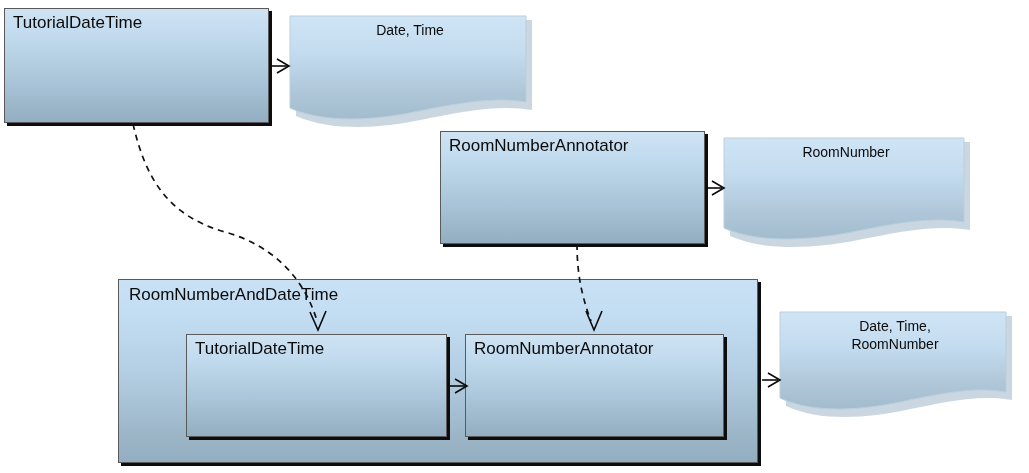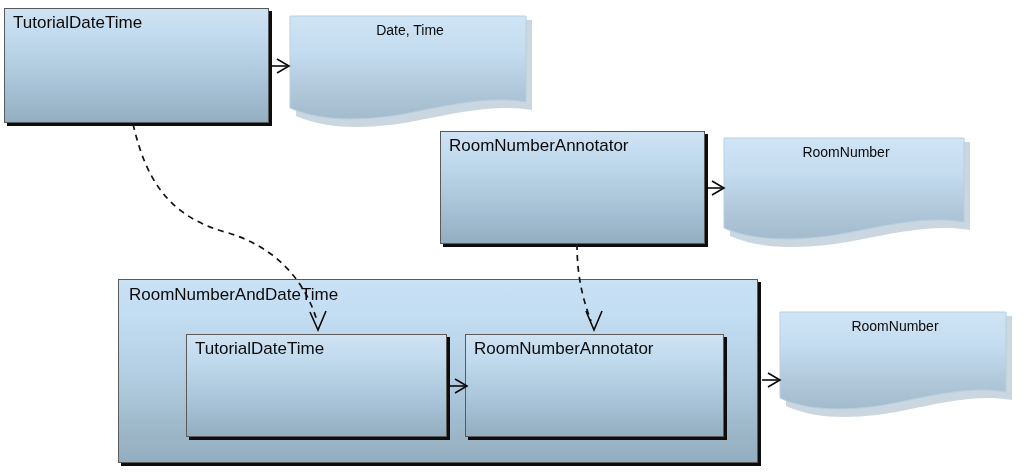--- a/index.html
+++ b/index.html
@@ -164,20 +164,21 @@
           <stop offset="0%" stop-color="#cfe5f6"></stop>
           <stop offset="35%" stop-color="#c4dcef"></stop>
           <stop offset="75%" stop-color="#aec6d8"></stop>
           <stop offset="100%" stop-color="#a3bccd"></stop>
         </linearGradient>
       </defs>
       <path d="M4,90 C38,106 86,102 124,94 C162,86 198,78 230,84 L230,0 L4,0 Z" fill="#9fb6c6" opacity="0.55" transform="translate(4,6)"></path>
       <path d="M2,88 C36,104 84,100 122,92 C160,84 196,76 228,82 L228,2 L2,2 Z" fill="url(#docgrad3)" stroke="#b9cfdf" stroke-width="1"></path>
     </svg>
     <div class="doc-text">
+      <div>Date, Time,</div>
       <div>RoomNumber</div>
     </div>
   </div>
 
   <svg class="connectors" viewBox="0 0 1029 473">
 
     <g>
       <path class="solid-conn" d="M270,66 L288,66"></path>
       <path class="arrowhead" d="M277,59 L289,66 L277,73"></path>
     </g>

